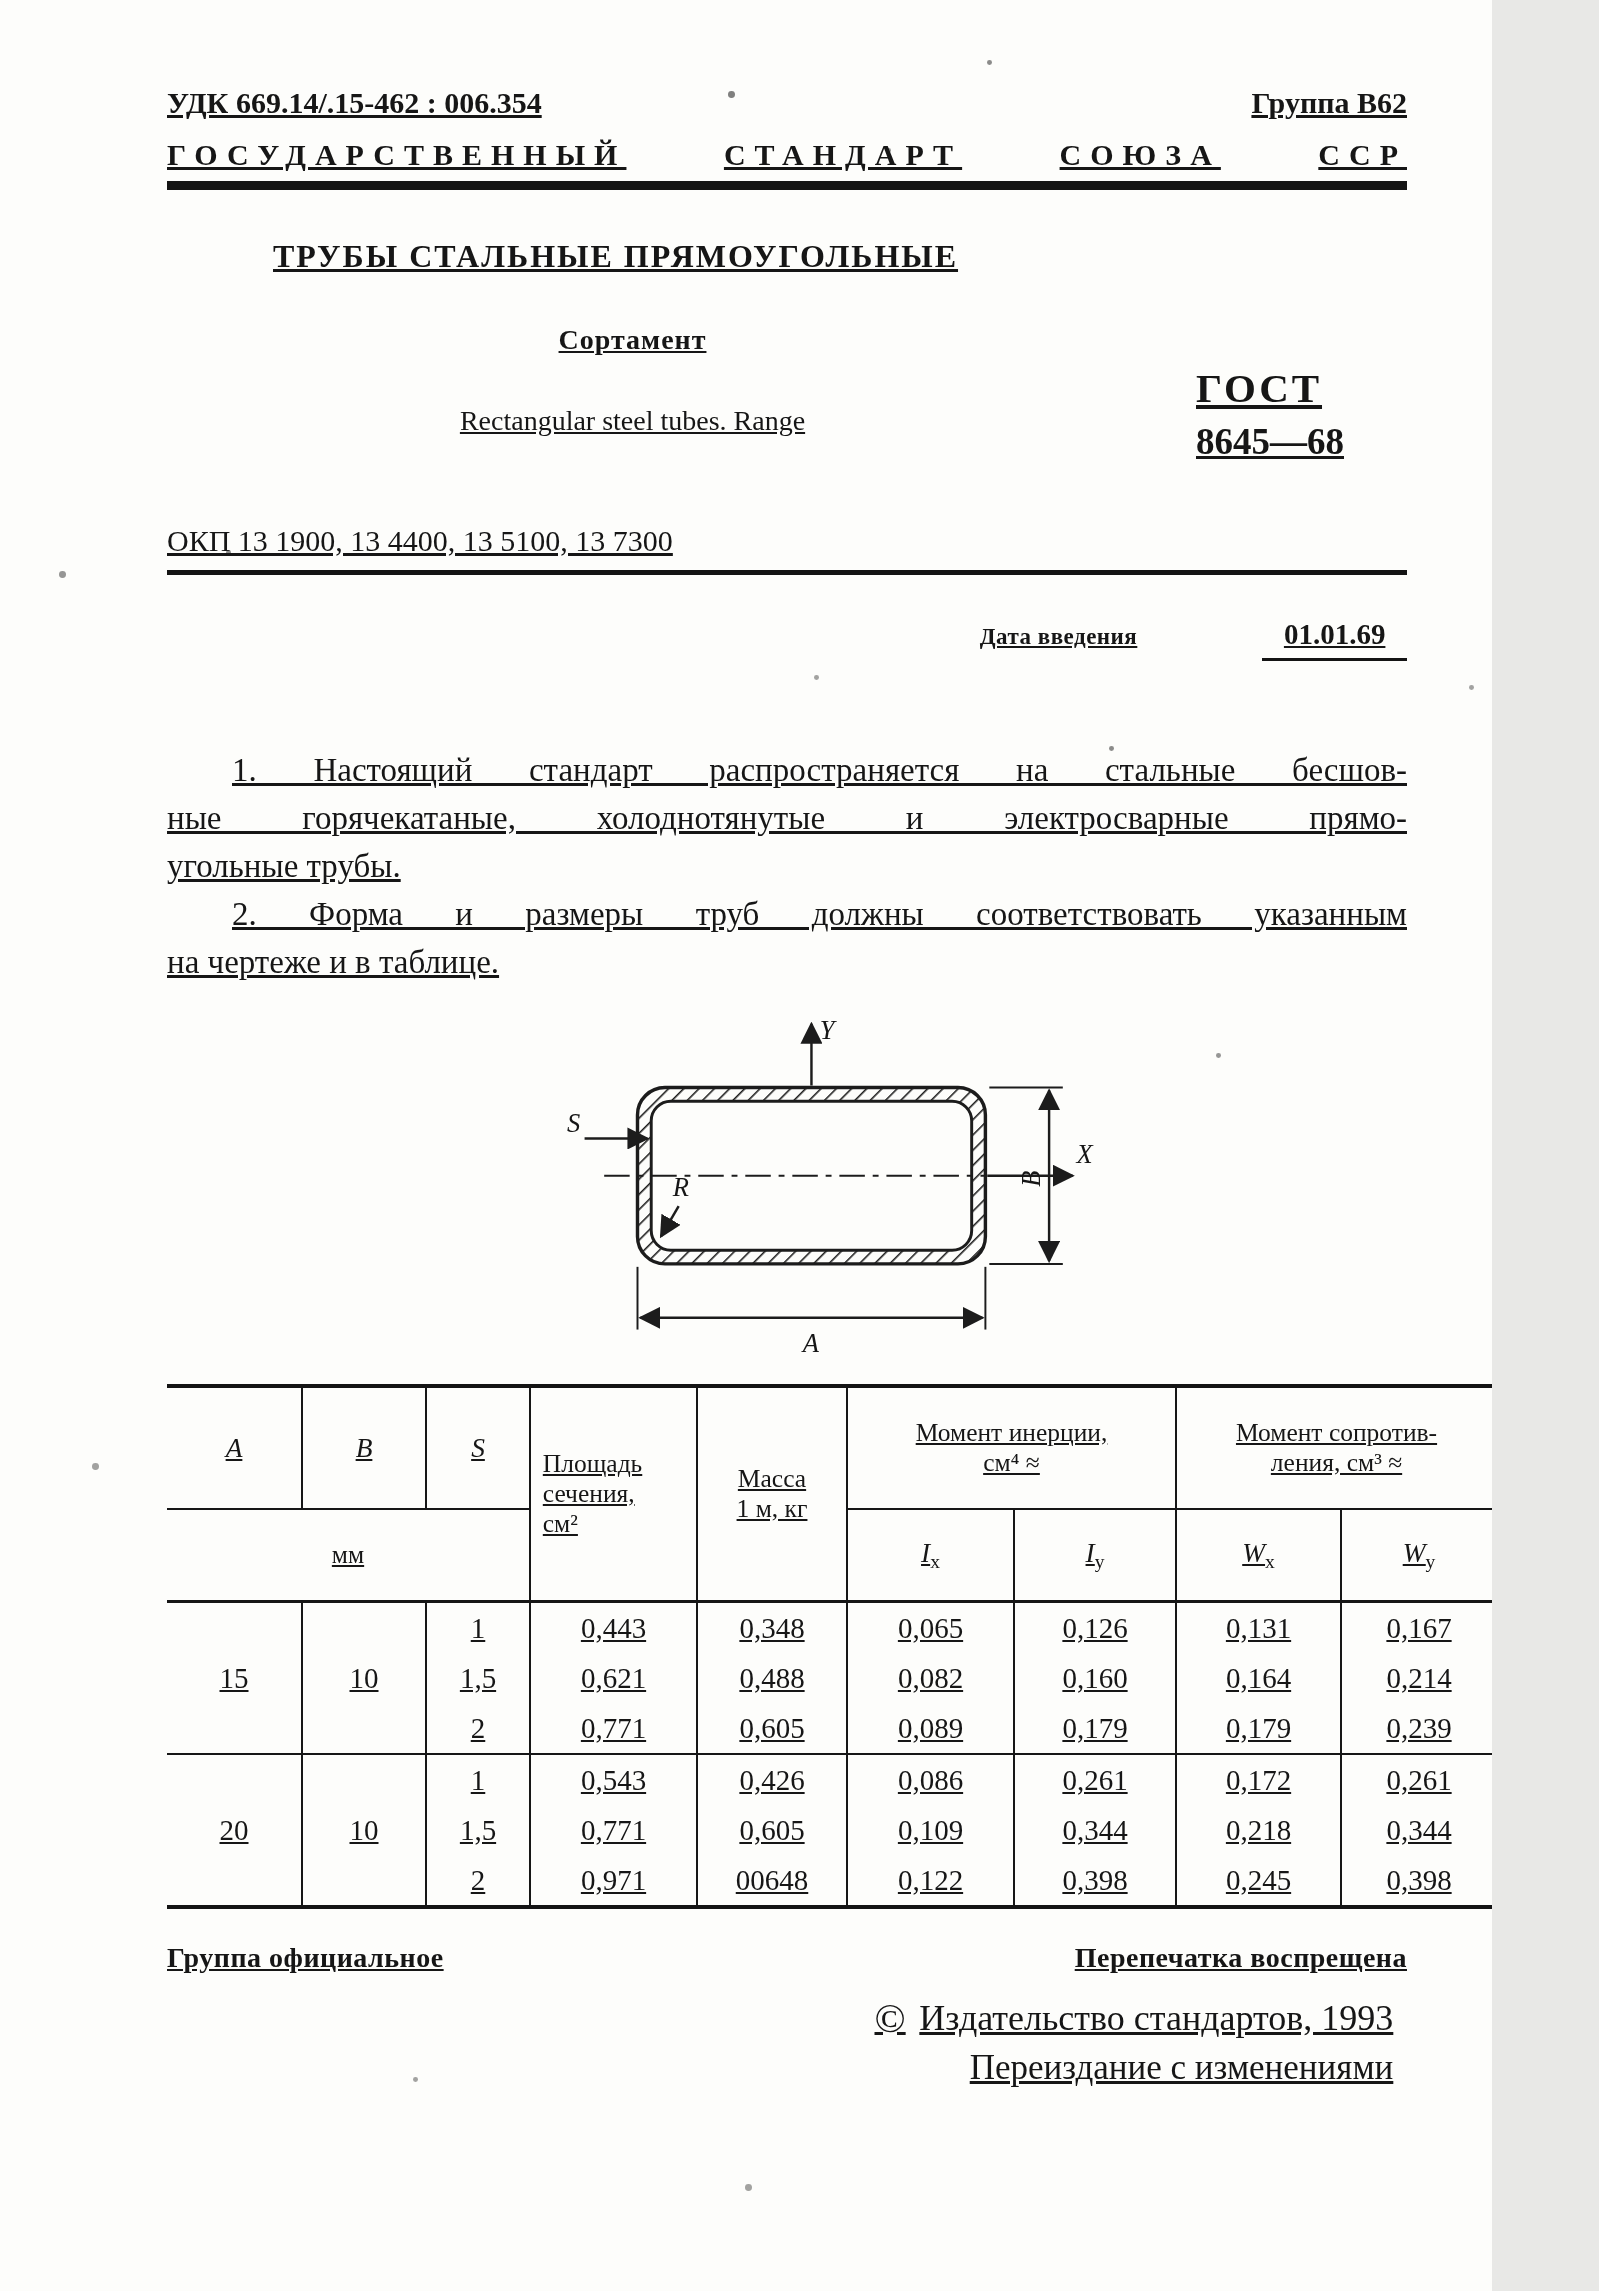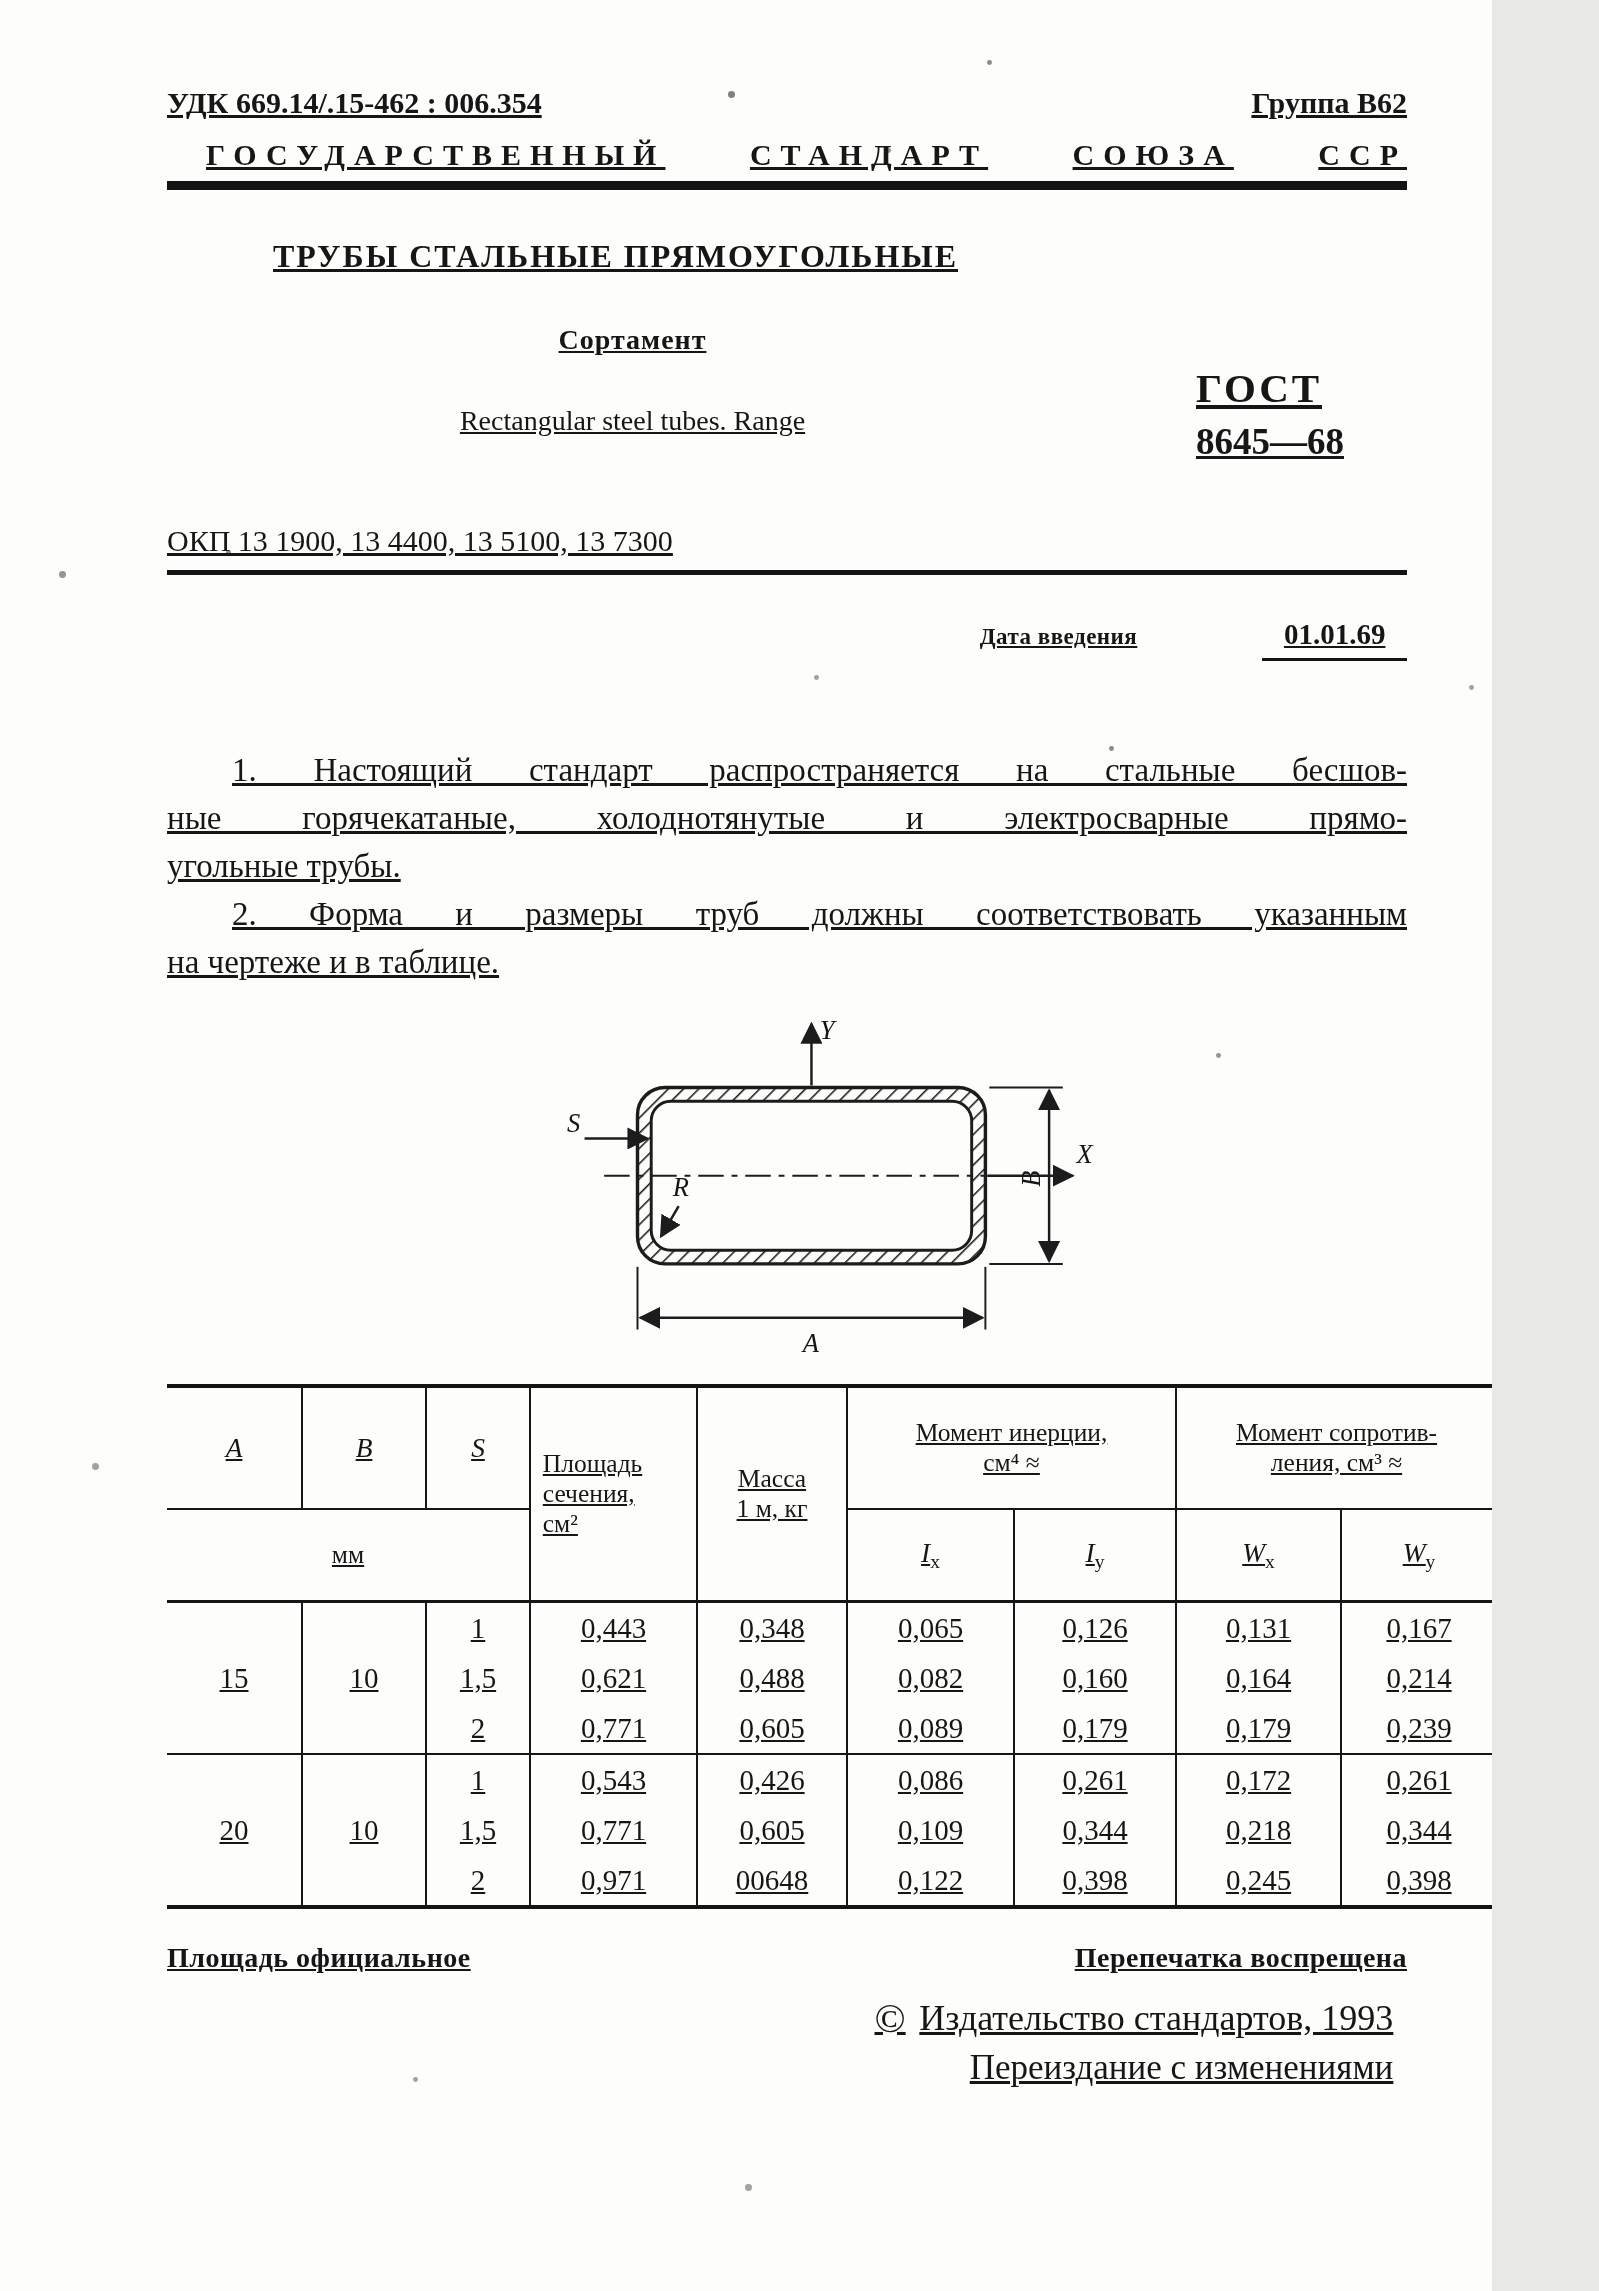--- a/index.html
+++ b/index.html
@@ -11,21 +11,21 @@
   }
   .specks{position:absolute;left:0;top:0;width:2.9px;height:2.9px;border-radius:50%;background:transparent;
     box-shadow:730px 93px 0 2px rgba(25,25,25,.55), 988px 61px 0 1px rgba(25,25,25,.5),
       1529px 35px 0 2px rgba(25,25,25,.5), 887px 149px 0 1px rgba(25,25,25,.45),
       227px 551px 0 1px rgba(25,25,25,.5), 61px 573px 0 2px rgba(25,25,25,.45),
       1110px 747px 0 1px rgba(25,25,25,.5), 815px 676px 0 1px rgba(25,25,25,.4),
       1217px 1054px 0 1px rgba(25,25,25,.45), 94px 1465px 0 2px rgba(25,25,25,.4),
       1558px 1255px 0 1px rgba(25,25,25,.45), 747px 2186px 0 2px rgba(25,25,25,.4),
       414px 2078px 0 1px rgba(25,25,25,.4), 1470px 686px 0 1px rgba(25,25,25,.4);}
   .toprow{display:flex;justify-content:space-between;align-items:baseline;font-weight:bold;font-size:30px;}
-  .orgrow{display:flex;justify-content:space-between;margin-top:17.6px;font-weight:bold;font-size:30px;margin-left:39px;}
+  .orgrow{display:flex;justify-content:space-between;margin-top:17.6px;font-weight:bold;font-size:30px;}
   .orgrow span{letter-spacing:.30em;white-space:nowrap;}
   .rule-thick{margin-top:9.8px;height:8.8px;background:#141414;}
   .rule-mid{margin-top:11.8px;height:4.9px;background:#141414;}
   .doc-title{margin-top:48px;margin-left:106px;font-weight:bold;font-size:32px;letter-spacing:2px;}
   .block{display:flex;margin-top:49px;}
   .block-left{width:931px;text-align:center;}
   .subtitle{font-weight:bold;font-size:28px;letter-spacing:1px;}
   .subtitle-en{margin-top:49px;font-size:28px;}
   .block-right{flex:1;padding-left:98px;}
   .gost-label{font-weight:bold;font-size:41px;letter-spacing:2.9px;margin-top:40px;}
@@ -251,21 +251,21 @@
         <td>00648</td>
         <td>0,122</td>
         <td>0,398</td>
         <td>0,245</td>
         <td>0,398</td>
       </tr>
     </tbody>
   </table>
 
   <div class="footrow">
-    <span>Площадь официальное</span>
+    <span>Группа официальное</span>
     <span>Перепечатка воспрещена</span>
   </div>
 
   <div class="pubrow">
     <span class="csign">©</span><span>Издательство стандартов, 1993</span>
   </div>
 
   <div class="reissue">Переиздание с изменениями</div>
 </div>
 

